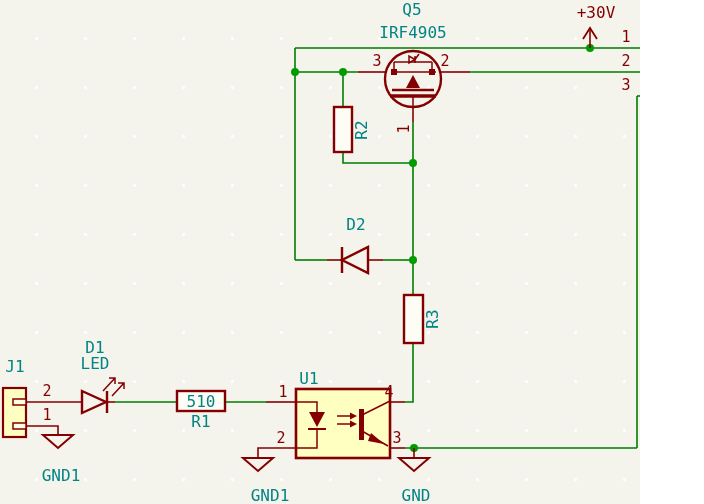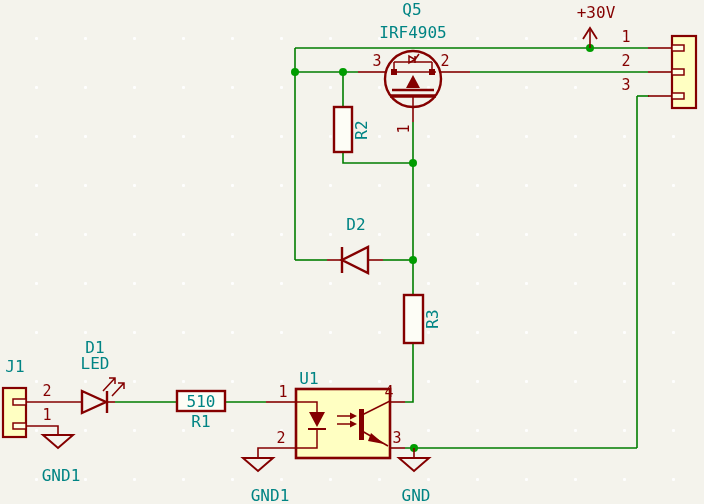--- a/index.html
+++ b/index.html
@@ -1,19 +1,19 @@
 <!DOCTYPE html>
 <html><head>
 <meta charset="utf-8">
 <style>
   html,body{margin:0;padding:0;}
   body{font-family:"DejaVu Sans Mono", monospace;}
   .canvas{
     position:relative;
-    width:704px;height:504px;
+    width:640px;height:504px;
     background-color:#F4F3EC;
     background-image:radial-gradient(circle, rgba(255,255,255,.95) 1.2px, transparent 1.9px);
     background-size:49px 49px;
     background-position:12px 14px;
     overflow:hidden;
   }
   svg{position:absolute;left:0;top:0;}
   text{font-family:"DejaVu Sans Mono", monospace;}
   .ref{fill:#008484;font-size:16px;}
   .pin{fill:#840000;font-size:15px;}

